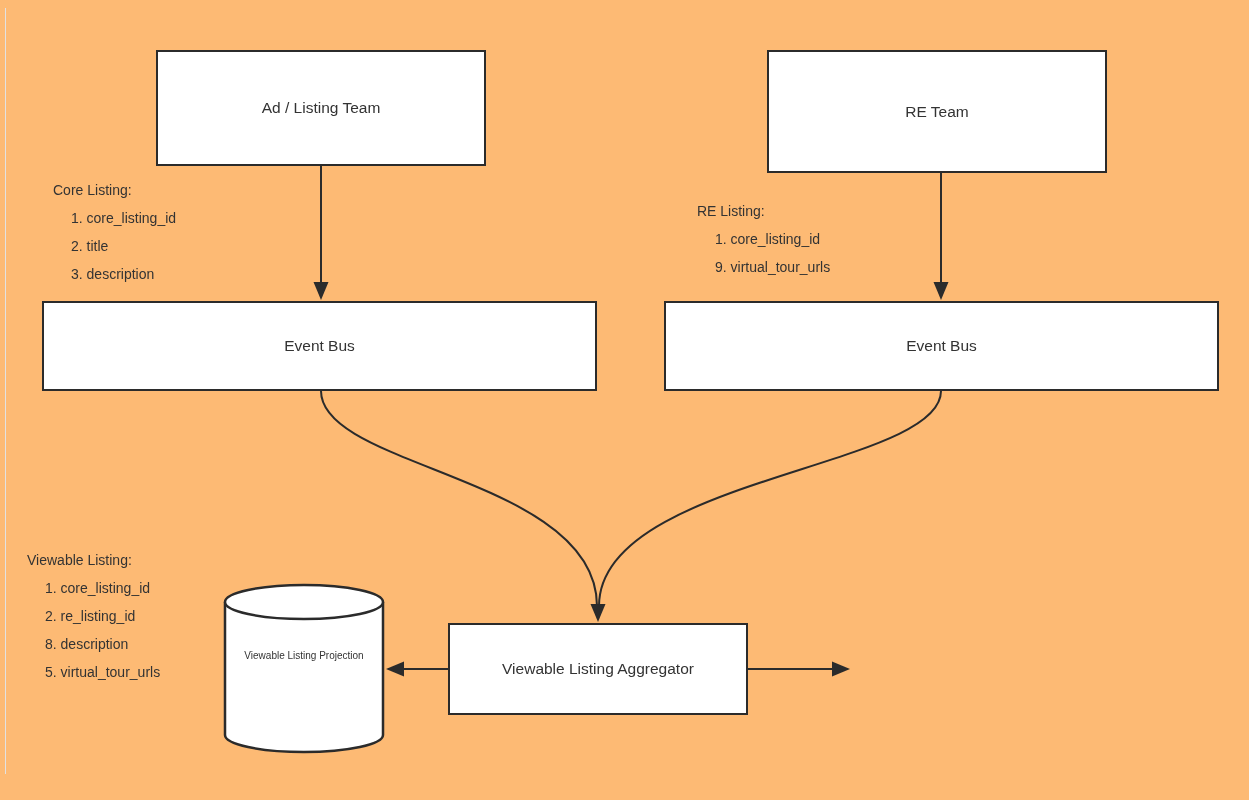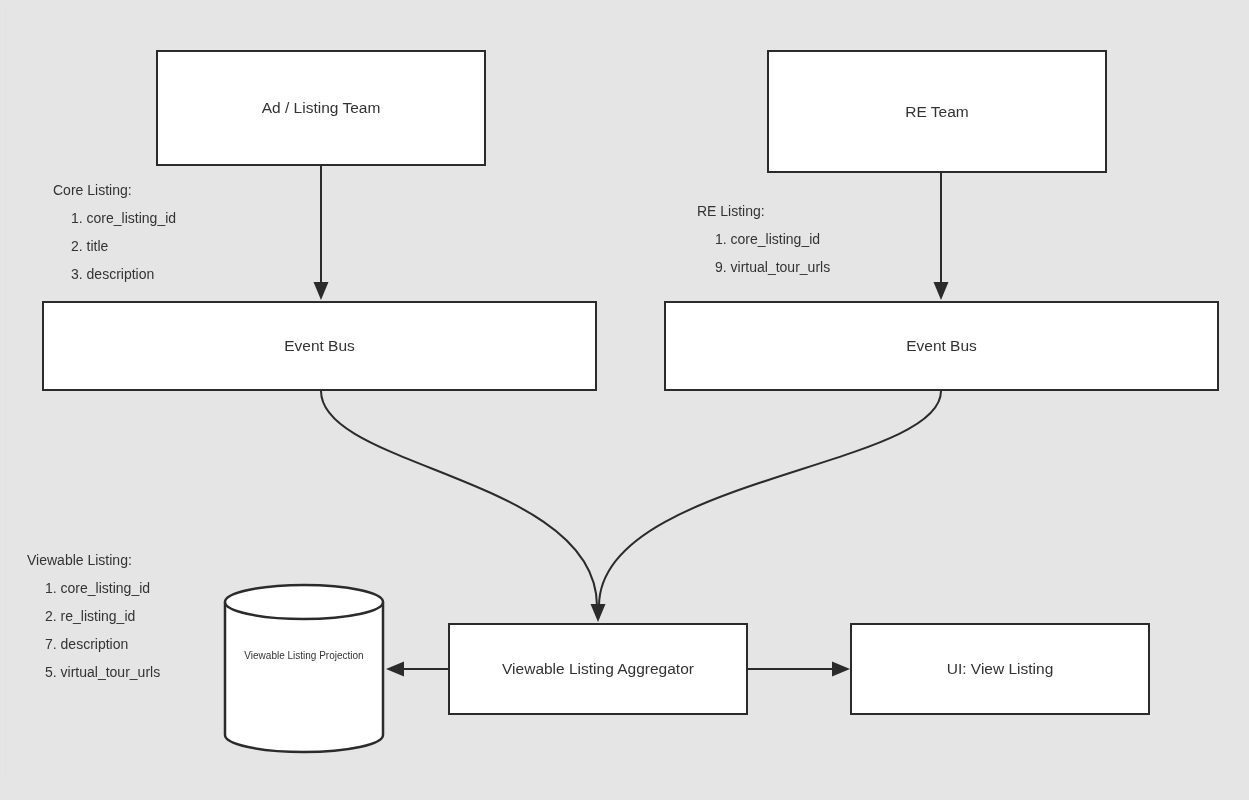--- a/index.html
+++ b/index.html
@@ -4,21 +4,21 @@
 <style>
   html, body { margin: 0; padding: 0; }
   body {
     background: #ffffff;
     font-family: "Liberation Sans", sans-serif;
   }
   #canvas {
     position: relative;
     width: 1249px;
     height: 800px;
-    background: #e5e5e5;
+    background: #fdba74;
     overflow: hidden;
     color: #333333;
   }
   .edge-line {
     position: absolute;
     background: #e2e2e2;
   }
   svg.layer {
     position: absolute;
     left: 0;
@@ -110,40 +110,37 @@
   </div>
 
   <div class="node" style="left:664px; top:301px; width:555px; height:90px;">
     <span>Event Bus</span>
   </div>
 
   <div class="node" style="left:448px; top:623px; width:300px; height:92px;">
     <span>Viewable Listing Aggregator</span>
   </div>
 
-  <div class="node" style="left:850px; top:623px; width:300px; height:92px;">
-    <span>UI: View Listing</span>
-  </div>
 
   <div class="cyl-label" style="left:229px; top:642px; width:150px;">Viewable Listing Projection</div>
 
   <div class="anno" style="left:53px; top:176px;">
     <div>Core Listing:</div>
     <div class="item">1. core_listing_id</div>
     <div class="item">2. title</div>
     <div class="item">3. description</div>
   </div>
 
   <div class="anno" style="left:697px; top:197px;">
     <div>RE Listing:</div>
     <div class="item">1. core_listing_id</div>
     <div class="item">9. virtual_tour_urls</div>
   </div>
 
   <div class="anno" style="left:27px; top:546px;">
     <div>Viewable Listing:</div>
     <div class="item">1. core_listing_id</div>
     <div class="item">2. re_listing_id</div>
-    <div class="item">7. description</div>
+    <div class="item">8. description</div>
     <div class="item">5. virtual_tour_urls</div>
   </div>
 
 </div>
 
 </body></html>

